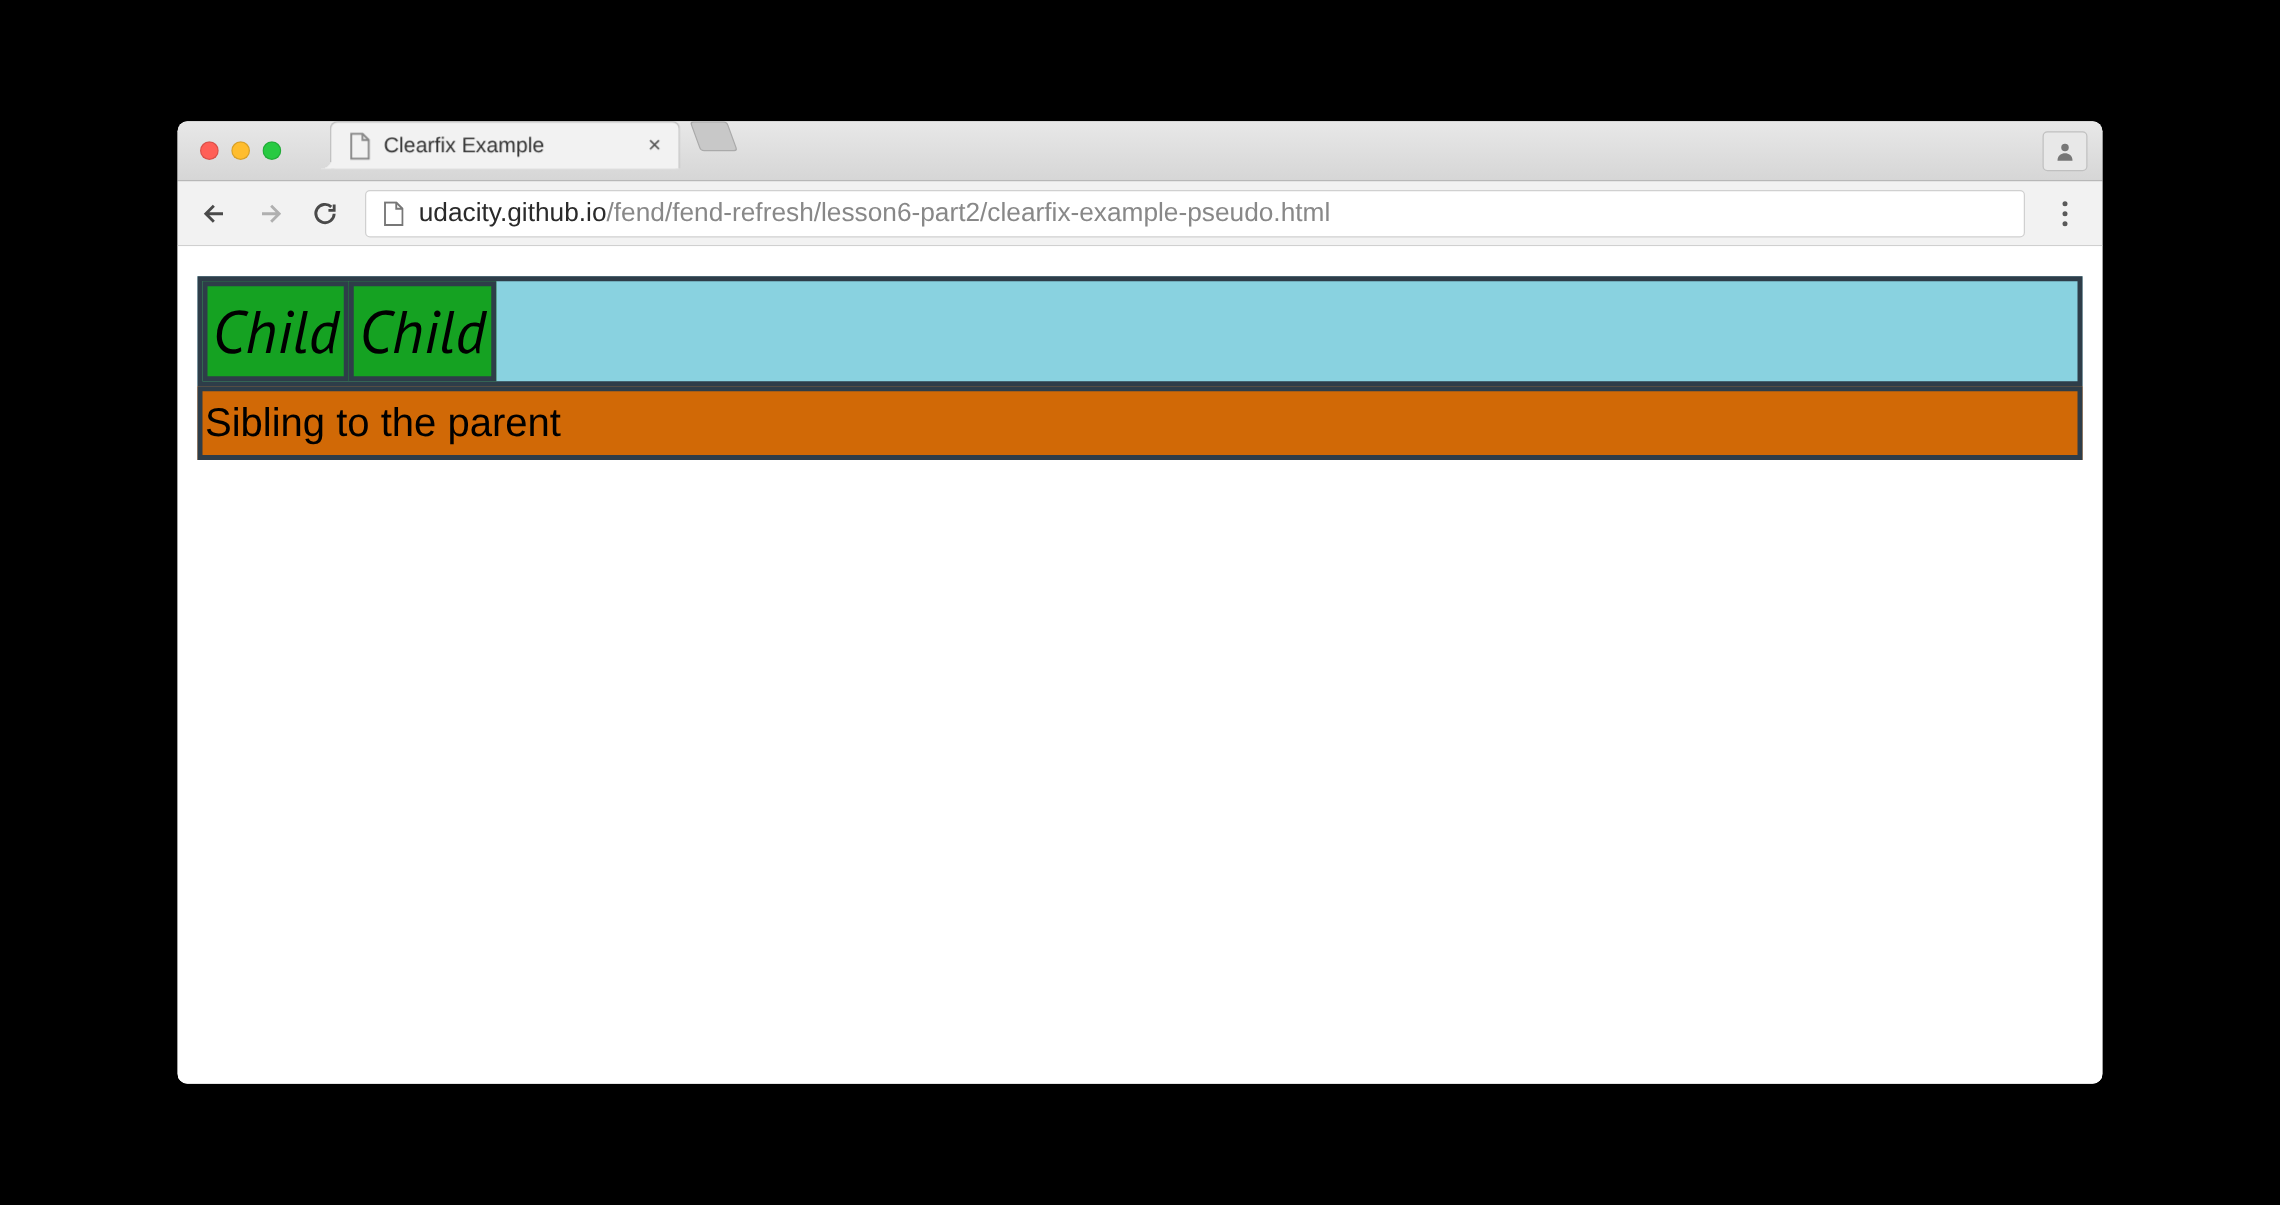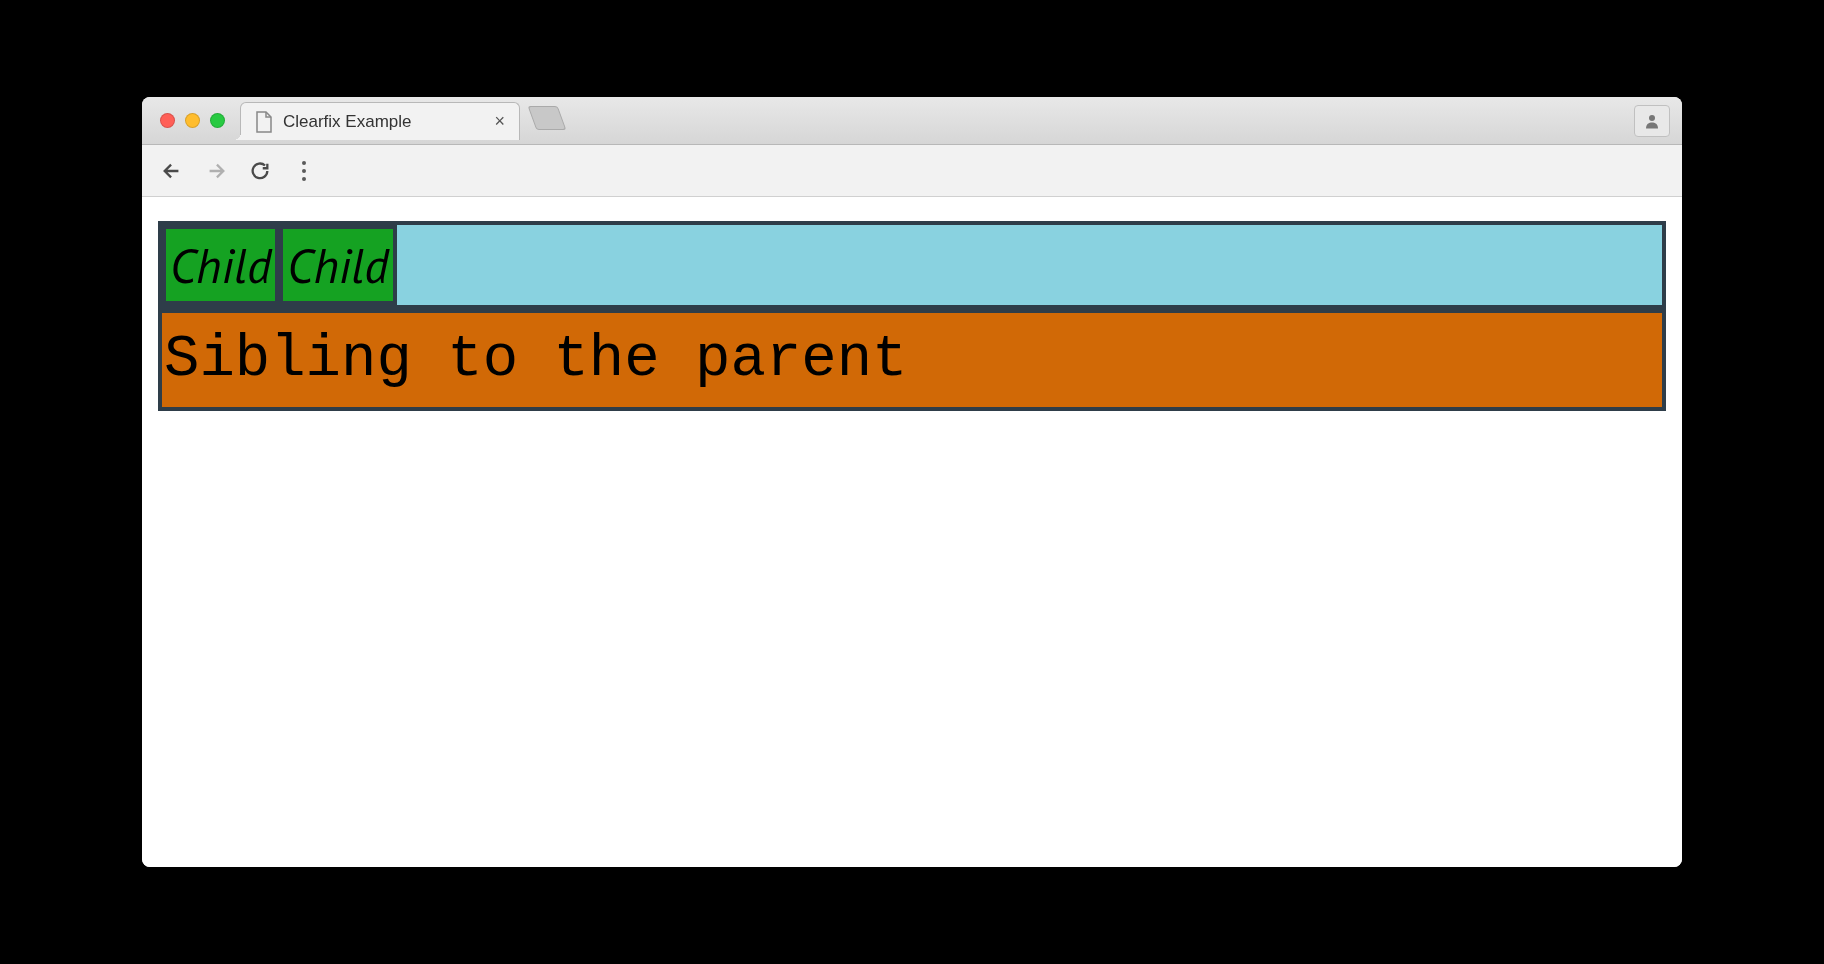--- a/index.html
+++ b/index.html
@@ -51,22 +51,22 @@
       width: 15px;
       height: 15px;
       border-radius: 50%;
     }
     .traffic-light.red { background: #ff5f57; border: 0.5px solid rgba(0,0,0,0.15); }
     .traffic-light.yellow { background: #ffbd2e; border: 0.5px solid rgba(0,0,0,0.15); }
     .traffic-light.green { background: #28ca42; border: 0.5px solid rgba(0,0,0,0.15); }
     
     .tabs {
       display: flex;
-      margin-left: 86px;
-      align-items: center;
+      margin-left: 110px;
+      align-items: flex-start;
       height: 100%;
     }
     
     .tab {
       background: #f2f2f2;
       border: 1px solid #b8b8b8;
       border-bottom: none;
       border-radius: 6px 6px 0 0;
       height: 38px;
       width: 280px;
@@ -237,22 +237,22 @@
       font-size: 48px;
       font-family: "PT Sans", "Helvetica Neue", Helvetica, Arial, sans-serif;
       line-height: 1.5;
       padding: 0 4px;
       color: #000;
       font-style: italic;
     }
     
     .sibling {
       background: #d16906;
-      font-size: 59px;
-      font-family: Liberation Mono, monospace;
+      font-size: 32px;
+      font-family: Liberation Sans, sans-serif;
       line-height: 1.6;
       color: #000;
       padding: 0 2px;
     }
   </style>
 </head>
 <body>
 
 <div class="browser-window">
 
@@ -293,20 +293,29 @@
       <svg viewBox="0 0 24 24" fill="none" stroke-width="2.5">
         <path d="M5 12 L19 12 M13 5 L20 12 L13 19"></path>
       </svg>
     </div>
     <div class="nav-btn reload">
       <svg viewBox="0 0 24 24" stroke-width="2.5">
         <path d="M20 12 A8 8 0 1 1 17.5 6 M20 4 L20 9 L15 9" fill="none"></path>
       </svg>
     </div>
 
+    <div class="address-bar">
+      <svg class="page-icon" viewBox="0 0 16 20">
+        <path d="M1 1 L10 1 L15 6 L15 19 L1 19 Z" fill="none" stroke="#777" stroke-width="1.5"></path>
+        <path d="M10 1 L10 6 L15 6" fill="none" stroke="#777" stroke-width="1.5"></path>
+      </svg>
+      <span class="url-text">
+        <span class="url-domain">udacity.github.io</span><span class="url-path">/fend/fend-refresh/lesson6-part2/clearfix-example-pseudo.html</span>
+      </span>
+    </div>
 
     <div class="menu-btn">
       <div class="menu-dots">
         <span></span>
           <span></span>
           <span></span>
       </div>
     </div>
   </div>
 

